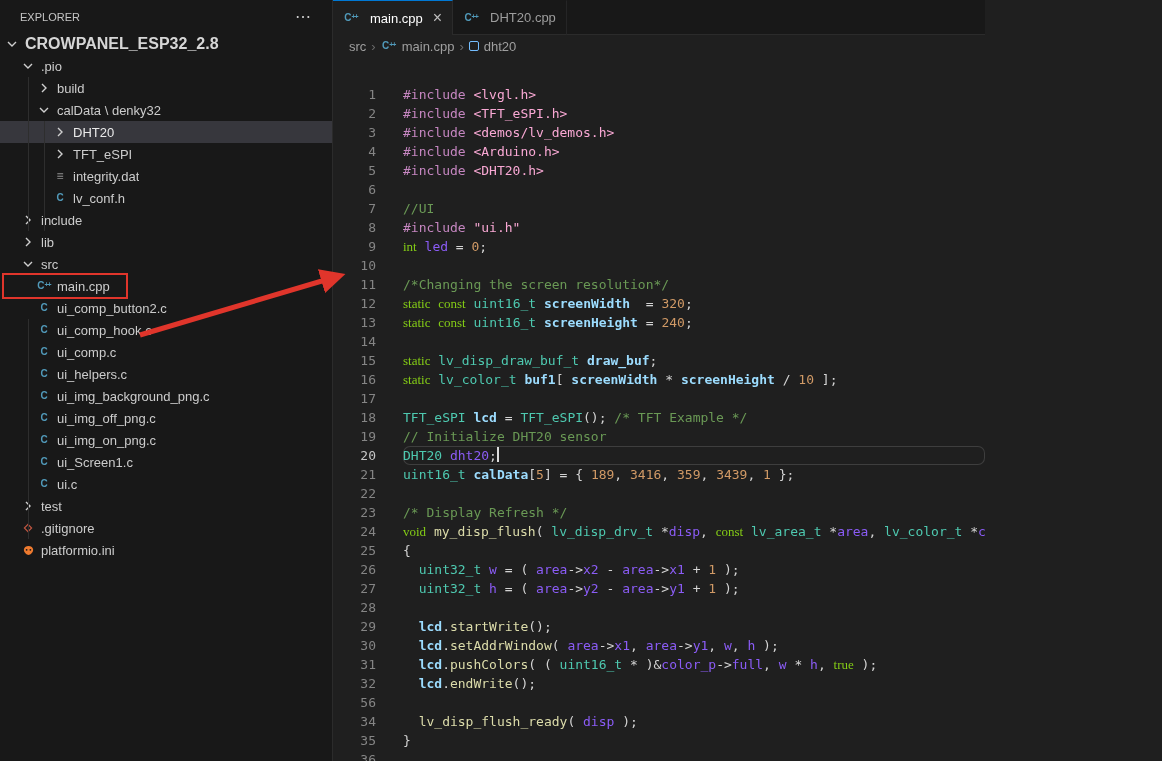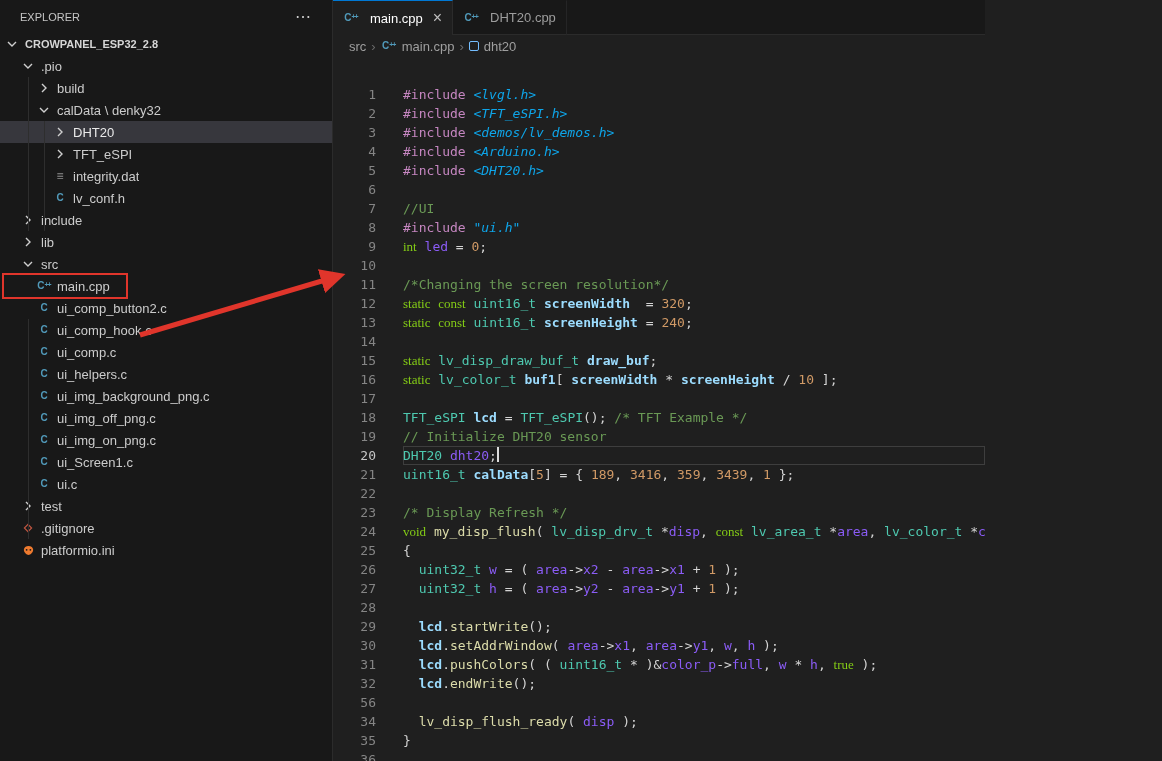--- a/index.html
+++ b/index.html
@@ -5,21 +5,21 @@
   html,body{margin:0;padding:0;overflow:hidden;background:#1f1f1f;}
   body{width:1162px;height:761px;font-family:"Liberation Sans",sans-serif;}
   .app{position:relative;width:985px;height:761px;display:flex;}
 
   
   .sidebar{width:333px;min-width:333px;height:100%;background:#181818;border-right:1px solid #2b2b2b;position:relative;color:#cccccc;overflow:hidden;box-sizing:border-box;}
   .sidebar-header{height:33px;display:flex;align-items:center;justify-content:space-between;padding:0 20px;font-size:11px;color:#c5c5c5;}
   .more{font-size:16px;color:#cccccc;cursor:pointer;letter-spacing:1px;}
   .tree-row{height:22px;display:flex;align-items:center;padding-left:4px;font-size:13px;position:relative;cursor:pointer;white-space:nowrap;color:#cccccc;}
   .tree-row.selected{background:#37373d;color:#e9e9e9;}
-  .root-row{font-weight:700;font-size:11px;color:#d6d6d6;}
+  .root-row{font-weight:700;font-size:16px;color:#d6d6d6;}
   .indent{flex:none;display:inline-block;height:1px;}
   .slot{width:16px;height:16px;flex:none;display:inline-flex;align-items:center;justify-content:center;margin-right:5px;}
   .tree-label{overflow:hidden;text-overflow:ellipsis;}
   .guide{position:absolute;width:1px;background:#2e2e2e;z-index:1;}
   .annotation-box{position:absolute;left:2px;top:-2px;width:122px;height:22px;border:2px solid #e0352b;pointer-events:none;z-index:5;}
 
   .ficon-cpp,.ficon-c{color:#519aba;font-weight:700;font-size:10px;line-height:1;font-family:"Liberation Sans",sans-serif;}
   .ficon-cpp em{font-style:normal;font-size:7px;vertical-align:2px;letter-spacing:-1px;}
   .ficon-file{color:#8f8f8f;font-size:12px;line-height:1;}
   .sym-box{display:inline-block;width:8px;height:8px;border:1px solid #75beff;border-radius:2px;}
@@ -35,25 +35,25 @@
 
   .breadcrumb{height:22px;display:flex;align-items:center;padding-left:16px;font-size:13px;color:#9f9f9f;background:#1f1f1f;gap:5px;flex:none;}
   .crumb{display:flex;align-items:center;gap:5px;cursor:pointer;}
   .crumb .slot{margin-right:0;}
   .crumb-sep{color:#6b6b6b;font-size:13px;}
 
   .code-area{flex:1;position:relative;overflow:hidden;padding-top:28px;}
   .code-line{display:flex;height:19px;line-height:19px;font-family:"DejaVu Sans Mono",monospace;font-size:13px;}
   .ln{width:70px;padding-right:27px;box-sizing:border-box;text-align:right;color:#858585;flex:none;cursor:pointer;}
   .lc{flex:1;white-space:pre;color:#d4d4d4;position:relative;}
-  .code-line.current .lc{box-shadow:inset 0 0 0 1px #3e3e3e;}
+  .code-line.current .lc{box-shadow:inset 0 0 0 1px #3e3e3e;border-radius:7px;}
   .code-line.current .ln{color:#c6c6c6;}
   .cursor{display:inline-block;width:2px;height:15px;background:#dddddd;vertical-align:-2px;}
 
-  .tk-d{color:#C586C0;} .tk-s{color:#0ea5e9;font-style:italic;} .tk-c{color:#6A9955;}
+  .tk-d{color:#C586C0;} .tk-s{color:#f9a8d4;} .tk-c{color:#6A9955;}
   .tk-k{color:#84cc16;font-family:Liberation Serif, serif;} .tk-t{color:#4EC9B0;} .tk-v{color:#8b5cf6;}
   .tk-g{color:#9CDCFE;font-weight:600;} .tk-f{color:#DCDCAA;}
   .tk-n{color:#D19A66;} .tk-p{color:#d4d4d4;}
 
   .arrow-overlay{position:absolute;left:0;top:0;width:1162px;height:761px;pointer-events:none;z-index:20;}
 </style>
 </head>
 <body>
 
 <div class="app">

